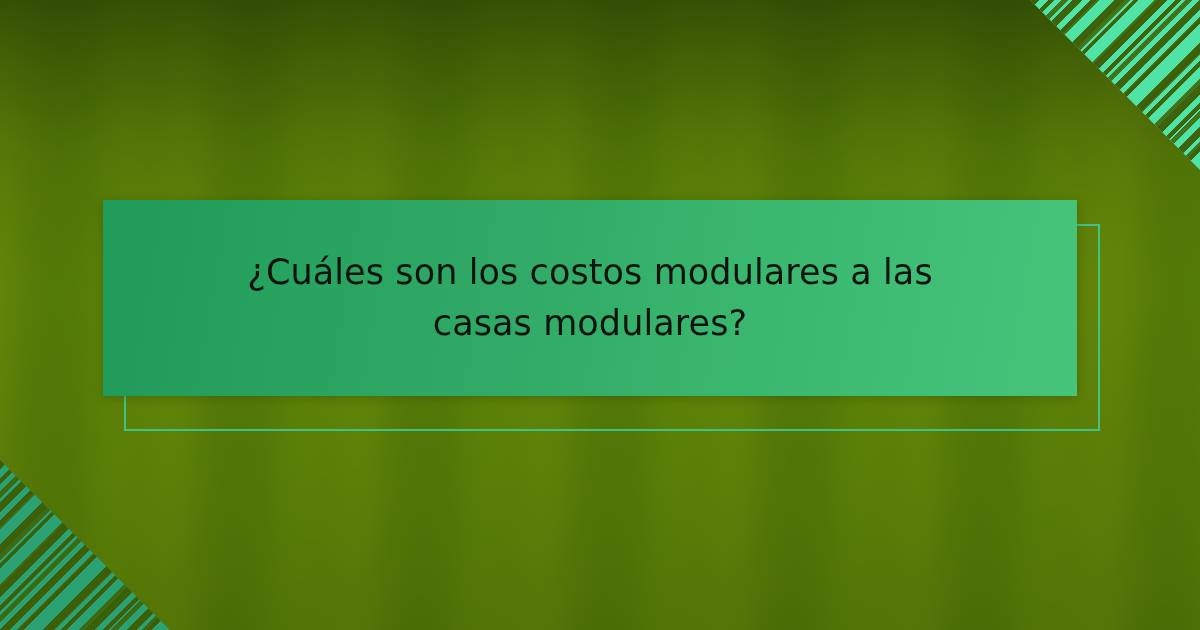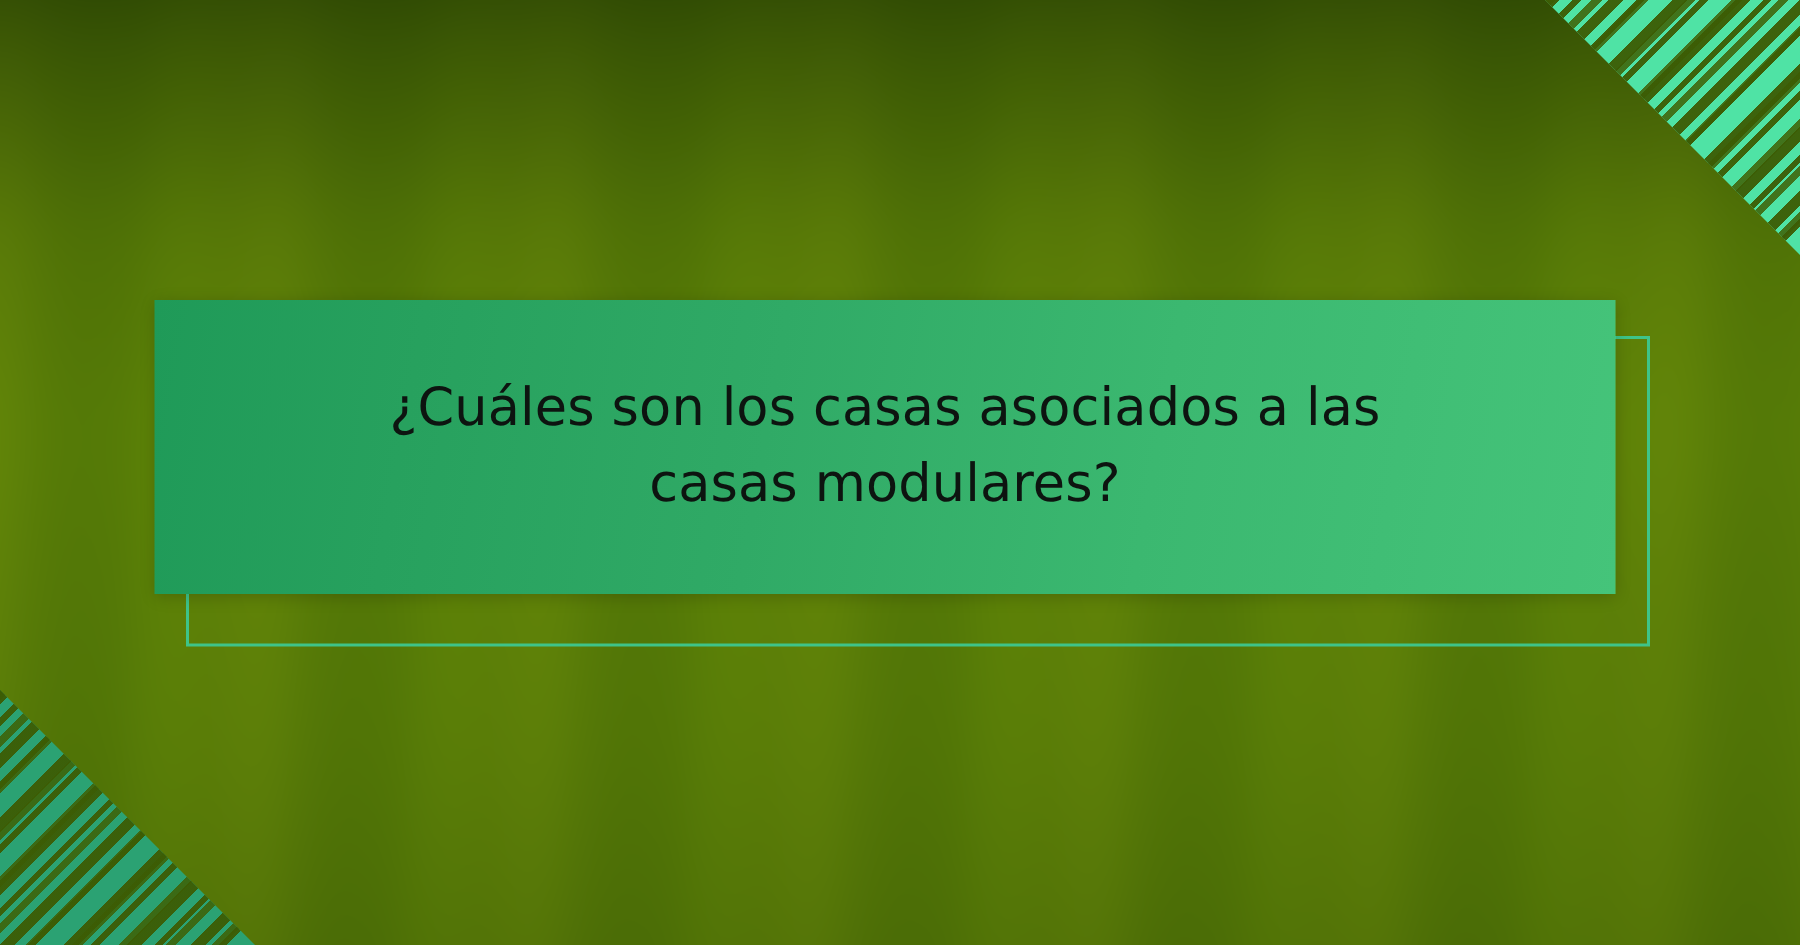--- a/index.html
+++ b/index.html
@@ -136,20 +136,20 @@
 
   <div class="bg-photo"></div>
 
   <div class="corner corner-bl">
     <div class="tri"></div>
   </div>
 
   <div class="frame-outline"></div>
 
   <div class="question-card">
-    <div class="question-text">¿Cuáles son los casas asociados a las casas modulares?</div>
+    <div class="question-text">¿Cuáles son los costos modulares a las casas modulares?</div>
   </div>
 
   <div class="corner corner-tr">
     <div class="tri"></div>
   </div>
 
 </div>
 
 </body></html>

